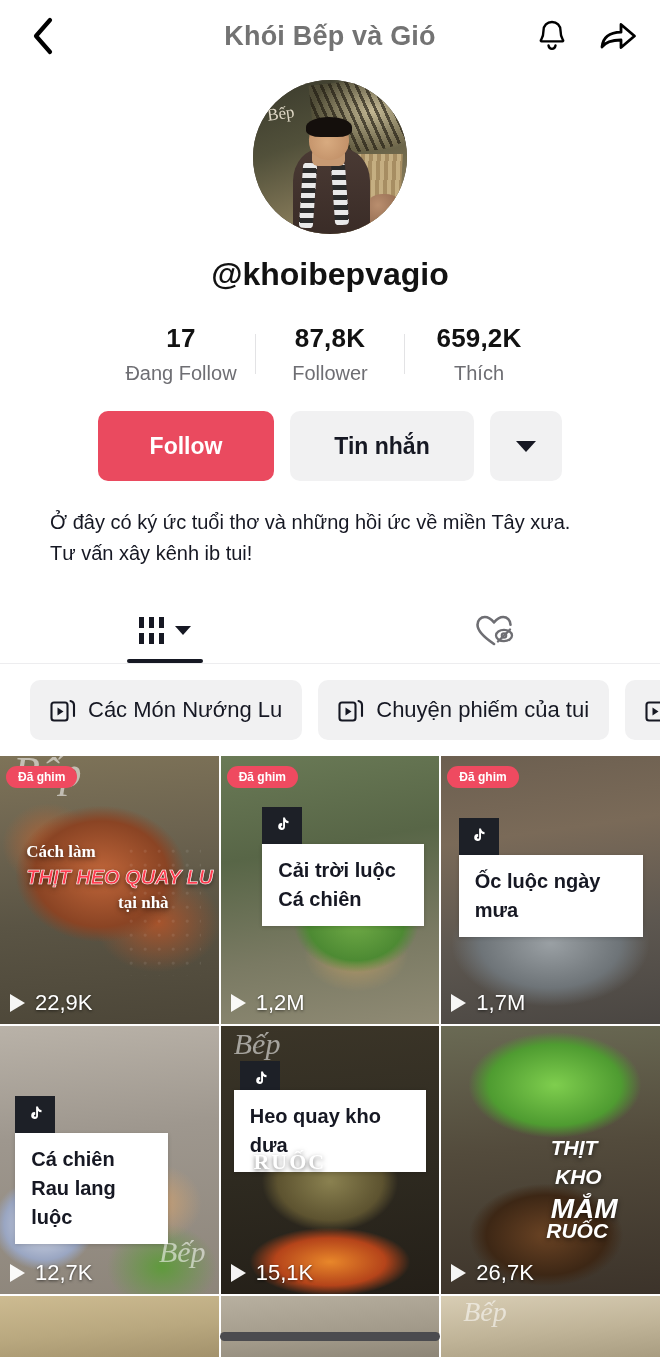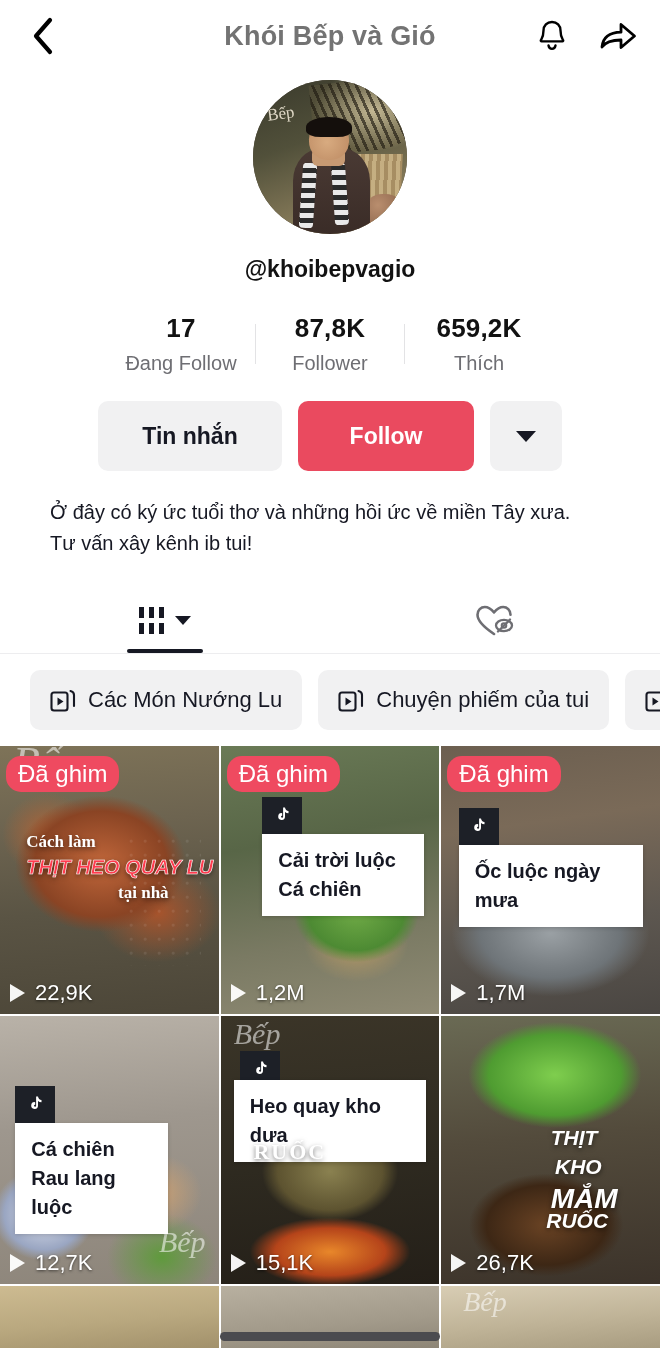--- a/index.html
+++ b/index.html
@@ -59,21 +59,21 @@
     background:#c79a73; border-radius:6px;}
   .av-head { position:absolute; left:36.5%; bottom:48%; width:26%; height:26%;
     background: radial-gradient(circle at 45% 55%, #d8ab80, #b9865f);
     border-radius: 48% 48% 46% 46%;}
   .av-hair { position:absolute; left:34.5%; bottom:63%; width:30%; height:13%;
     background:#140f0c; border-radius: 50% 50% 32% 32%;}
   .av-mark { position:absolute; left:9%; top:16%; font-size:17px; color:#efe7d5;
     font-family:"Liberation Serif", serif; opacity:.9; transform:rotate(-8deg); line-height:1;}
 
   
-  .username { text-align:center; font-size:23px; font-weight:700; color:#121212; margin-top:22px;}
+  .username { text-align:center; font-size:32px; font-weight:700; color:#121212; margin-top:22px;}
 
   
   .stats { display:flex; justify-content:center; align-items:center; margin-top:30px; }
   .stat { width:148px; text-align:center; cursor:pointer; }
   .stat-num { font-size:26px; font-weight:700; color:#121212; letter-spacing:.2px;}
   .stat-label { font-size:20px; color:#6e6e73; margin-top:8px;}
   .stat-div { width:1px; height:40px; background:#e3e3e5; }
 
   
   .actions { display:flex; justify-content:center; align-items:center; gap:16px; margin-top:26px; }
@@ -102,21 +102,21 @@
   .chip { flex:none; height:60px; background:#f1f1f2; border-radius:10px;
           display:flex; align-items:center; gap:12px; padding:0 20px;
           font-size:22px; color:#161823; cursor:pointer; white-space:nowrap;}
 
   
   .grid { display:grid; grid-template-columns: repeat(3, 1fr); gap:2px; background:#fff; }
   .cell { position:relative; height:268px; overflow:hidden; background:#2b2b2b; }
   .cell.partial { height:62px; }
   .pin {
     position:absolute; top:10px; left:6px; background:#ef4a60; color:#fff;
-    font-size:24px; font-weight:400; padding:4px 12px; border-radius:15px; z-index:4;
+    font-size:12px; font-weight:700; padding:4px 12px; border-radius:15px; z-index:4;
   }
   .views { position:absolute; left:10px; bottom:8px; display:flex; align-items:center; gap:10px;
            color:#fff; font-size:22px; font-weight:500; z-index:4;
            text-shadow:0 1px 3px rgba(0,0,0,.6);margin-top:16px;}
   .play-tri { width:0;height:0; border-left:15px solid #fff; border-top:9px solid transparent;
               border-bottom:9px solid transparent; opacity:.95;}
   .cap-card { position:absolute; z-index:3; background:#fff; color:#161823;
               font-size:20px; font-weight:700; line-height:29px; padding:12px 16px;
               box-shadow:0 1px 4px rgba(0,0,0,.18);}
   .tt-tab { position:absolute; z-index:3; width:40px; height:38px; background:#1d2027;
@@ -228,22 +228,22 @@
       <div class="stat-label">Follower</div>
     </div>
     <div class="stat-div"></div>
     <div class="stat">
       <div class="stat-num">659,2K</div>
       <div class="stat-label">Thích</div>
     </div>
   </div>
 
   <div class="actions">
+    <div class="btn btn-follow">Follow</div>
     <div class="btn btn-msg">Tin nhắn</div>
-    <div class="btn btn-follow">Follow</div>
     <div class="btn btn-more">
       <svg width="22" height="14" viewBox="0 0 22 14">
         <polygon points="1,2 21,2 11,13" fill="#161823"></polygon>
       </svg>
     </div>
   </div>
 
   <div class="bio">
     <span>Ở đây có ký ức tuổi thơ và những hồi ức về miền Tây</span>
     <span>xưa.</span><br>

